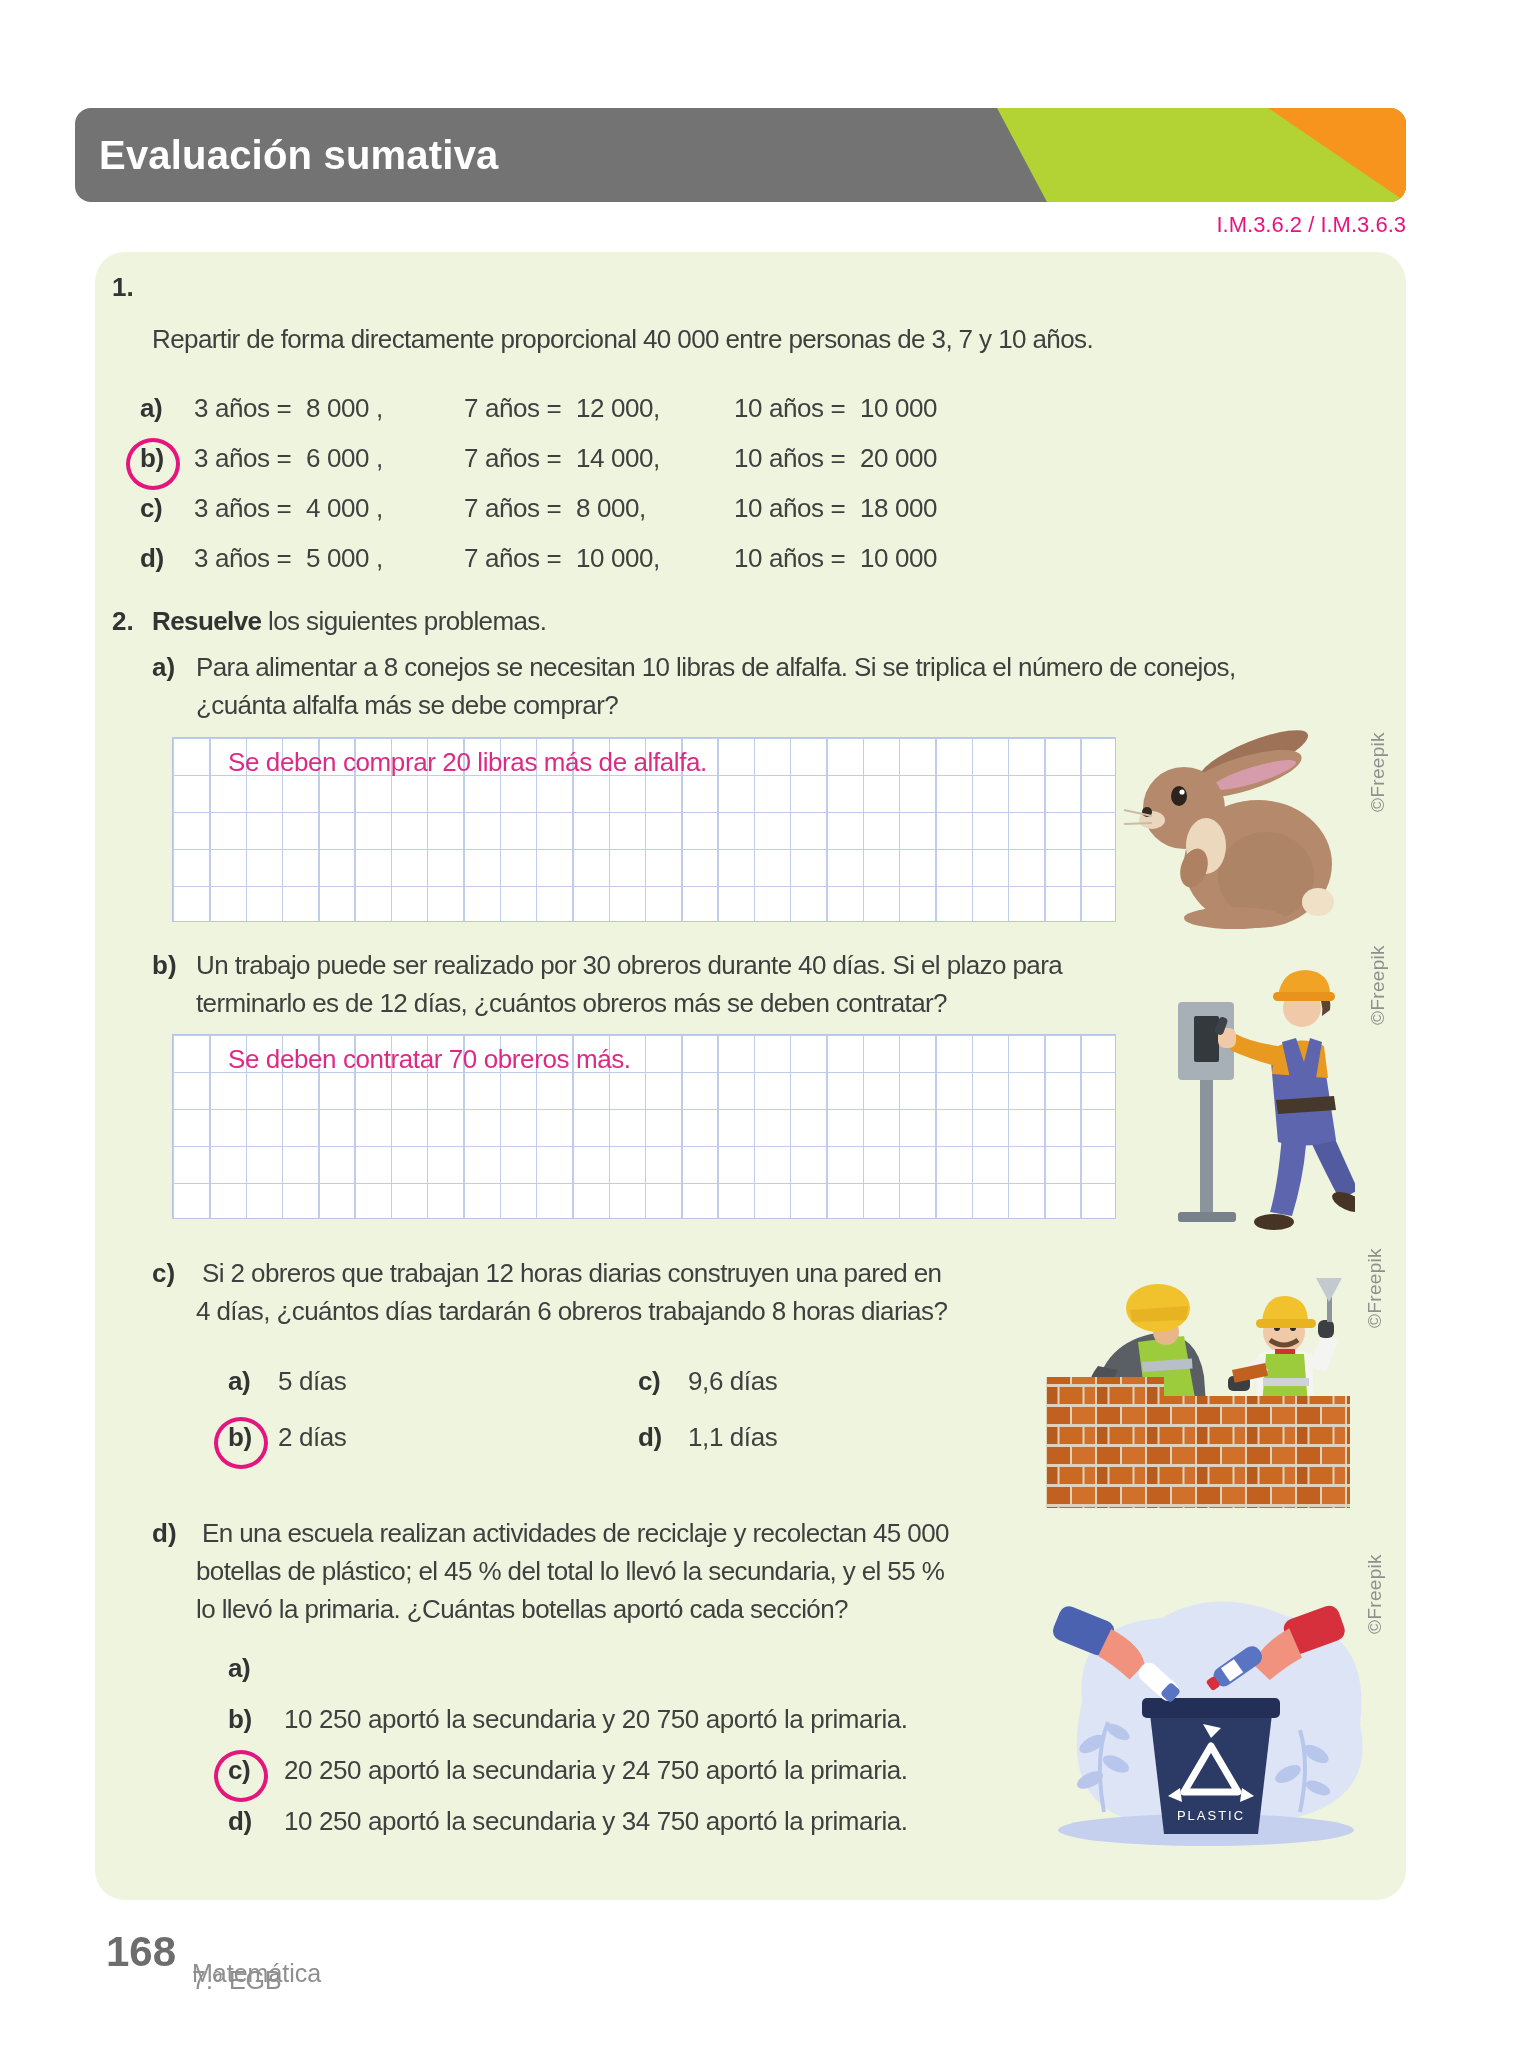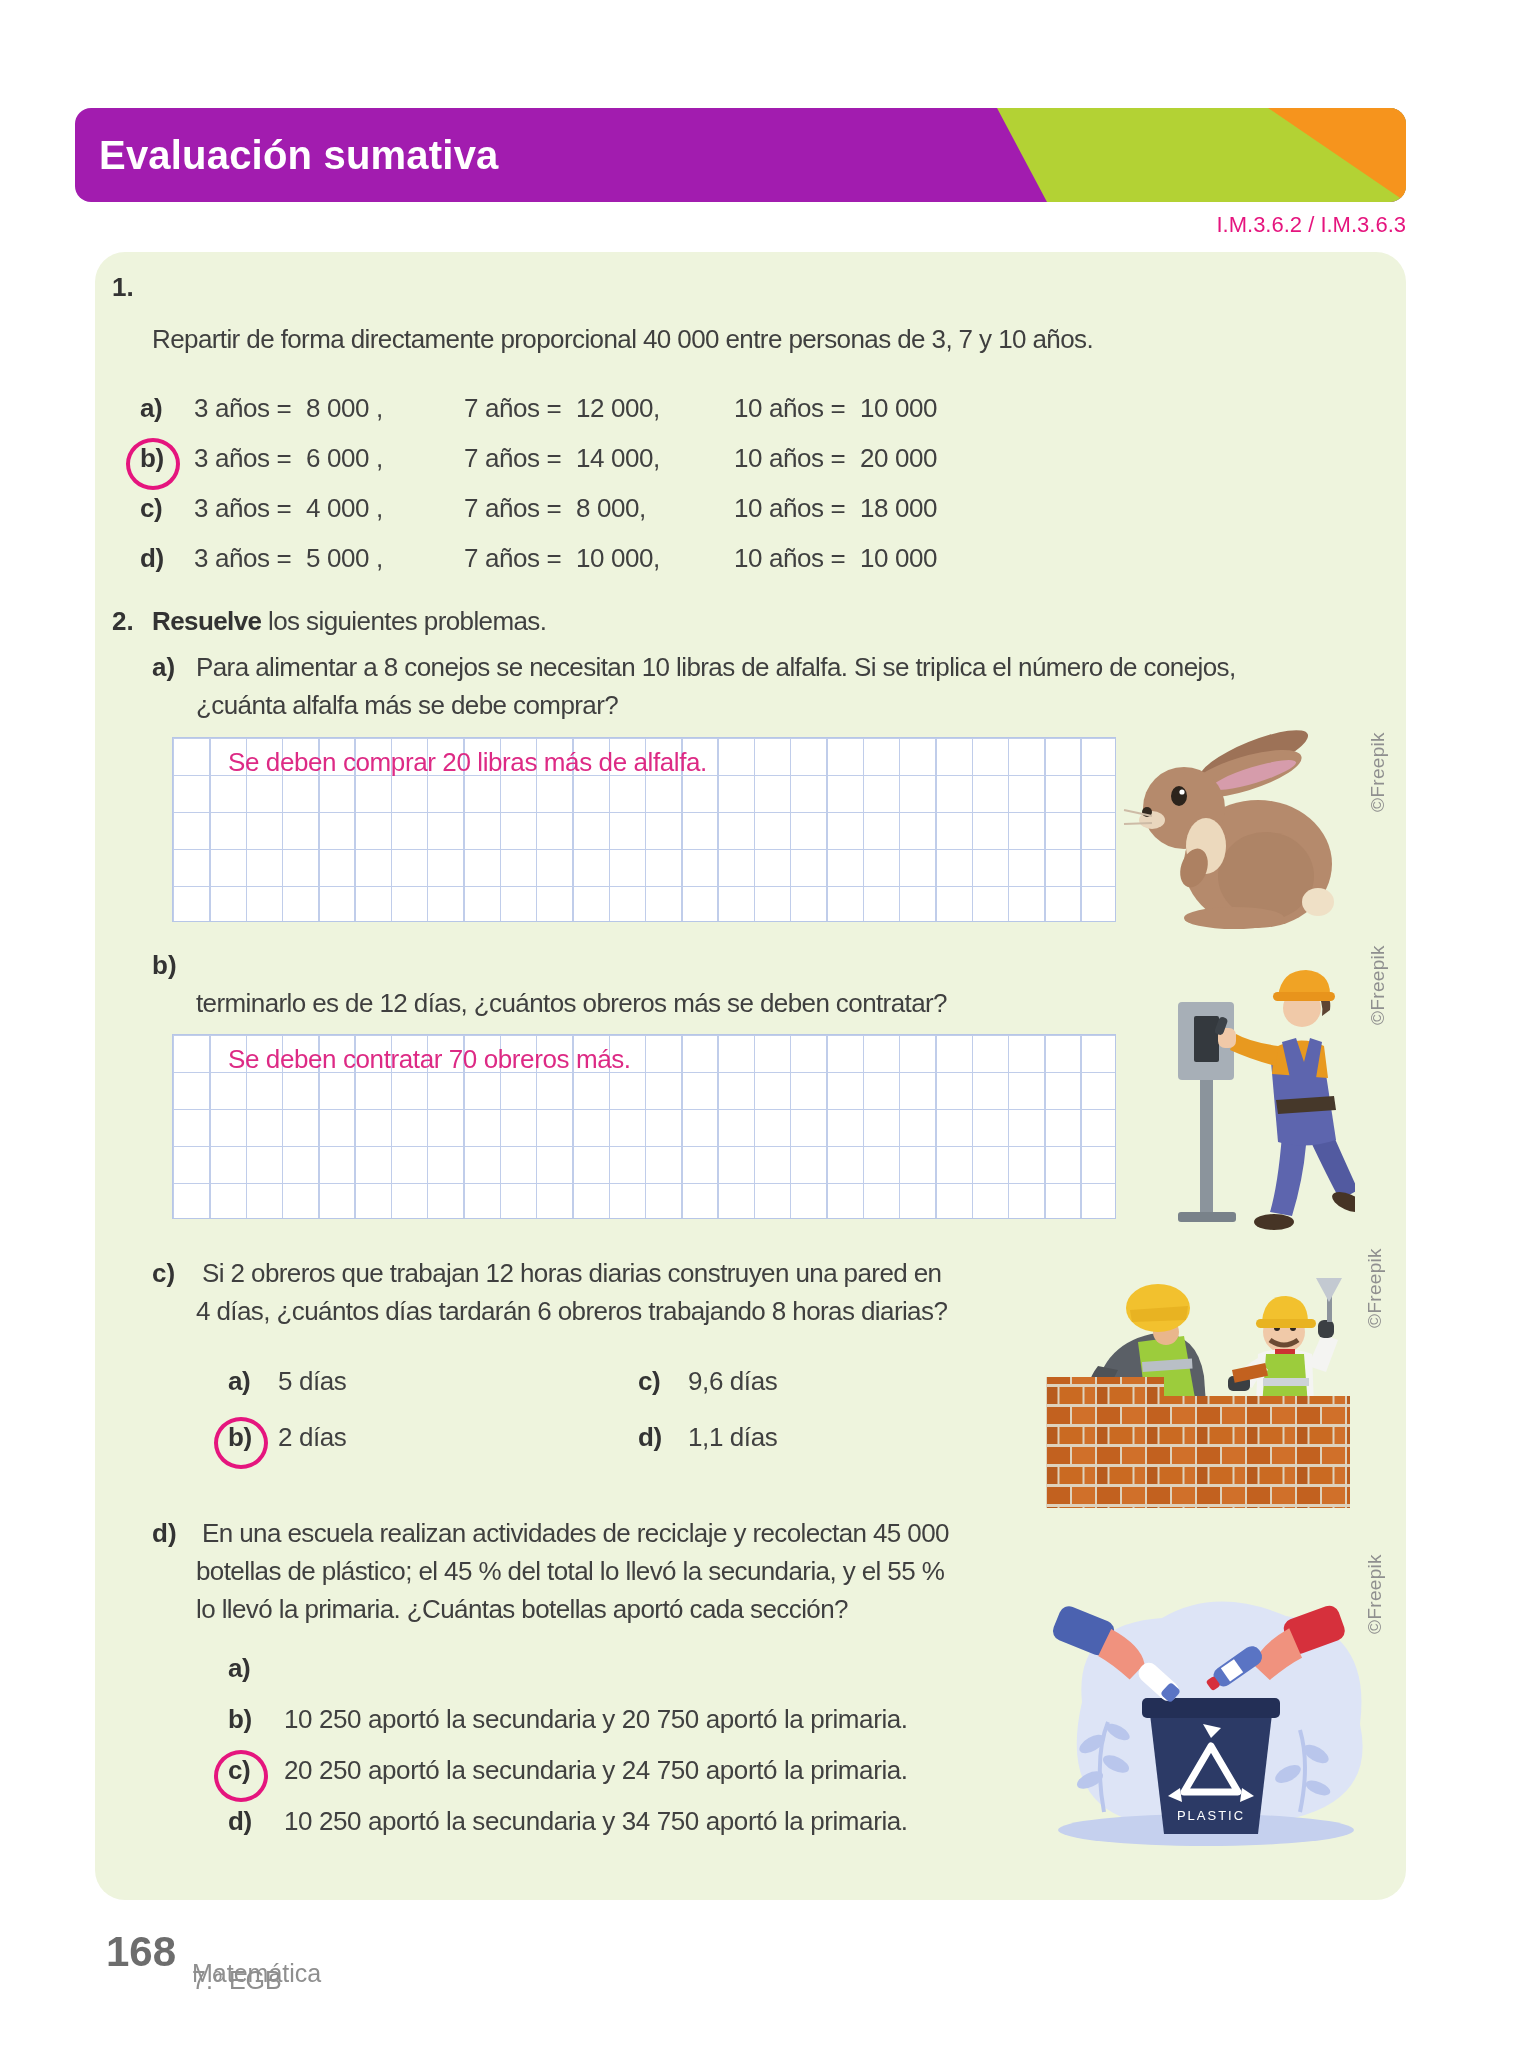--- a/index.html
+++ b/index.html
@@ -2,21 +2,21 @@
 <html><head>
 <meta charset="utf-8">
 <style>
   html,body{margin:0;padding:0;background:#fff;}
   .page{position:relative;width:1536px;height:2048px;background:#ffffff;
         font-family:"Liberation Sans",sans-serif;color:#404040;overflow:hidden;}
   .abs{position:absolute;white-space:nowrap;}
 
   
   .hdr{position:absolute;left:75px;top:108px;width:1331px;height:94px;border-radius:16px;
-       overflow:hidden;background:#a21caf;}
+       overflow:hidden;background:#737373;}
   .hdr-light{position:absolute;inset:0;background:#b3d234;
        clip-path:polygon(922px 0,1331px 0,1331px 94px,972px 94px);}
   .hdr-orange{position:absolute;inset:0;background:#f6941d;
        clip-path:polygon(1193px 0,1331px 0,1331px 94px);}
   .hdr-title{position:absolute;left:24px;top:50%;transform:translateY(-50%);
        font-size:40px;font-weight:bold;color:#fff;letter-spacing:0.2px;}
   .hdr-dua{position:absolute;left:1005px;top:11px;width:300px;text-align:center;color:#fff;}
   .hdr-dua .l1{font-size:31px;font-weight:bold;line-height:34px;}
   .hdr-dua .l2{font-size:25px;font-weight:bold;line-height:30px;}
   .standards{position:absolute;left:1006px;top:212px;width:400px;text-align:right;
@@ -155,20 +155,21 @@
     <circle cx="60" cy="76" r="2.6" fill="#fff"></circle>
     <ellipse cx="72" cy="152" rx="13" ry="20" fill="#ad8162" transform="rotate(18 72 152)"></ellipse>
     <g stroke="#cdbba6" stroke-width="2">
       <line x1="30" y1="100" x2="2" y2="94"></line>
       <line x1="30" y1="107" x2="2" y2="108"></line>
     </g>
   </svg>
   <div class="credit" style="left:1323px;top:760px">©Freepik</div>
 
   <div class="abs qnum" style="left:152px;top:950px">b)</div>
+  <div class="abs qtext" style="left:196px;top:950px">Un trabajo puede ser realizado por 30 obreros durante 40 días. Si el plazo para</div>
   <div class="abs qtext" style="left:196px;top:988px">terminarlo es de 12 días, ¿cuántos obreros más se deben contratar?</div>
   <div class="grid" style="left:172px;top:1034px;width:944px;height:185px"></div>
   <div class="answer" style="left:228px;top:1044px">Se deben contratar 70 obreros más.</div>
 
   <svg class="art" style="left:1170px;top:950px" width="185" height="290" viewBox="0 0 185 290">
     <rect x="30" y="115" width="13" height="150" fill="#8b949c"></rect>
     <rect x="8" y="262" width="58" height="10" rx="3" fill="#79828a"></rect>
     <rect x="8" y="52" width="56" height="78" rx="4" fill="#a7afb7"></rect>
     <rect x="24" y="66" width="25" height="46" rx="2" fill="#34393e"></rect>
     <path d="M112 185 Q108 235 100 262 L122 266 Q133 230 136 195 Z" fill="#5d65ae"></path>

